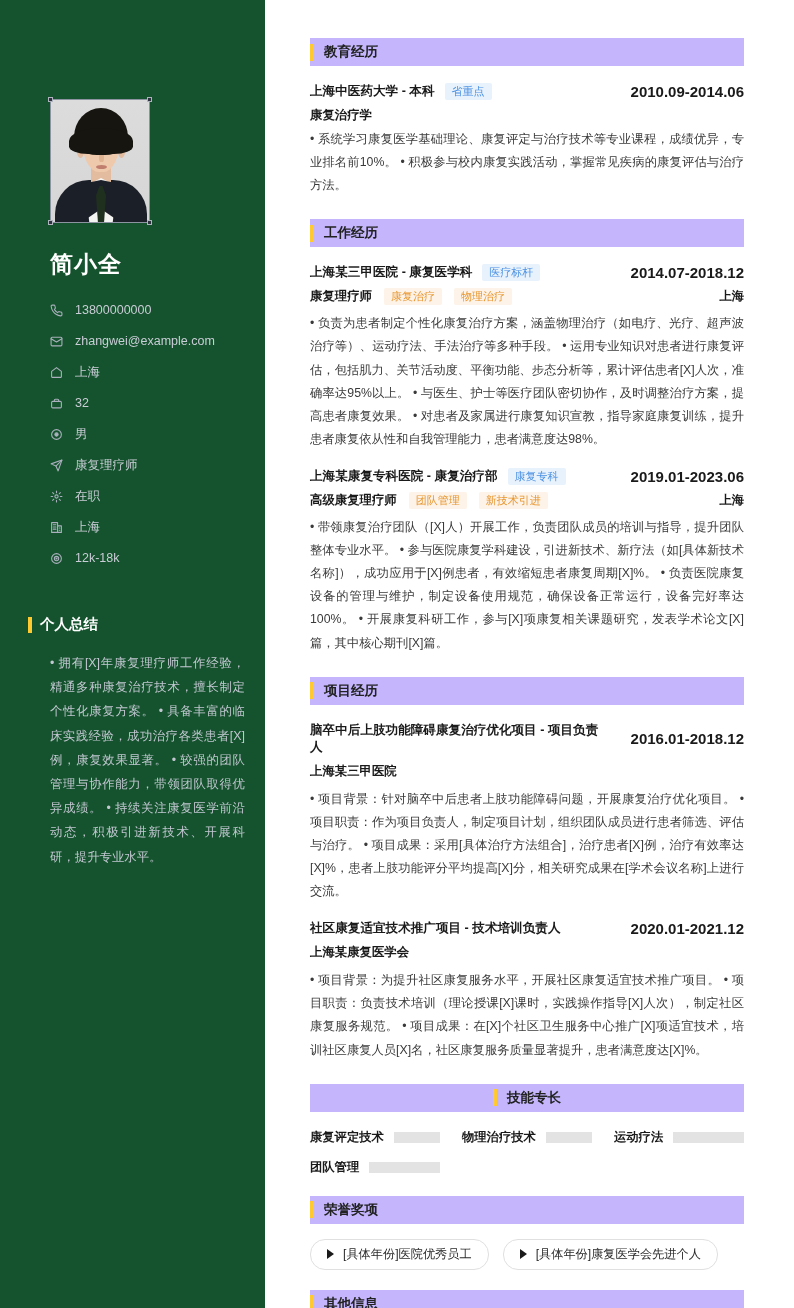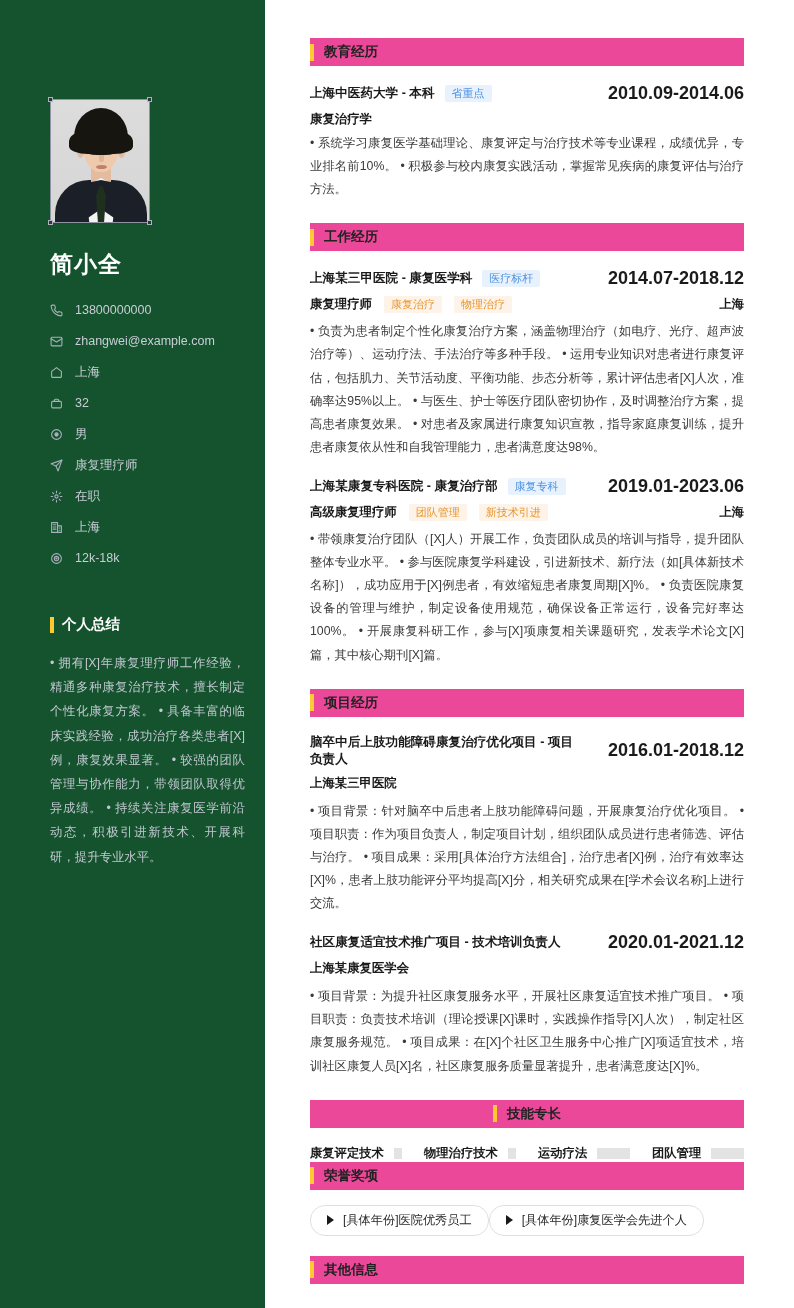--- a/index.html
+++ b/index.html
@@ -136,21 +136,20 @@
     width: 18px; min-width: 18px;
     display: flex; align-items: center; justify-content: flex-start;
     margin-right: 7px;
     color: #aab0bd;
   }
   .contact-item .ico svg { display:block; }
   .contact-val { white-space: nowrap; }
 
   .sb-section-title {
     margin-top: 44px;
-    margin-left: 22px;
     display: flex;
     align-items: center;
     font-size: 14.5px;
     font-weight: 700;
     color: #ffffff;
   }
   .sb-bar {
     width: 4px; height: 16px; background: #ffc931;
     margin-right: 8px;
   }
@@ -166,21 +165,21 @@
 
   
   .main {
     flex: 1;
     height: 1308px;
     background: #ffffff;
     padding: 38px 50px 0 45px;
     overflow: hidden;
   }
   .sec-header {
-    background: #ec4899;
+    background: #c4b5fd;
     height: 28px;
     display: flex;
     align-items: center;
     margin-bottom: 17px;
   }
   .sec-header .accent {
     width: 4px; height: 17px; background: #ffc931; margin-right: 10px;
   }
   .sec-header .sec-title {
     font-size: 13.5px; font-weight: 700; color: #222;
@@ -190,21 +189,21 @@
   .entry { margin-bottom: 17px; }
   .entry:last-child { margin-bottom: 0; }
   .row {
     display: flex;
     align-items: center;
     justify-content: space-between;
     margin-bottom: 7px;
   }
   .row-left { display: flex; align-items: flex-start; flex-wrap: wrap; }
   .org { font-size: 12.6px; font-weight: 700; color: #1a1a1a; }
-  .date { font-size: 18px; font-weight: 700; color: #1a1a1a; white-space: nowrap; margin-left: 27px; }
+  .date { font-size: 15px; font-weight: 700; color: #1a1a1a; white-space: nowrap; margin-left: 27px; }
   .loc { font-size: 12.3px; font-weight: 700; color: #1a1a1a; white-space: nowrap; }
   .tag-blue {
     display: inline-block;
     margin-left: 10px;
     padding: 1px 7px;
     background: #e8f2fd;
     color: #4a90e2;
     font-size: 11px;
     border-radius: 2px;
   }
@@ -222,22 +221,23 @@
   .desc {
     font-size: 12.3px;
     line-height: 1.88;
     color: #3a3a3a;
     text-align: justify;
   }
 
   
   .skills-grid {
     display: grid;
-    grid-template-columns: 1fr 1fr 1fr 1fr;
+    grid-template-columns: 1fr 1fr 1fr;
     gap: 13px 22px;
+    margin-bottom: 20px;
   }
   .skill {
     display: flex;
     align-items: center;
   }
   .skill-name {
     font-size: 12.3px;
     font-weight: 700;
     color: #1a1a1a;
     white-space: nowrap;
@@ -248,21 +248,21 @@
     height: 11px;
     background: #e3e3e3;
     position: relative;
   }
   .skill-fill {
     height: 100%;
     background: #fdc52a;
   }
 
   
-  .honor-row { display: flex; gap: 0; margin-bottom: 20px; }
+  .honor-row { display: flex; gap: 14px; margin-bottom: 20px; }
   .honor-pill {
     display: flex;
     align-items: center;
     border: 1px solid #e0e0e0;
     border-radius: 15px;
     padding: 6px 16px;
     font-size: 12.2px;
     color: #2a2a2a;
     background: #fff;
   }

